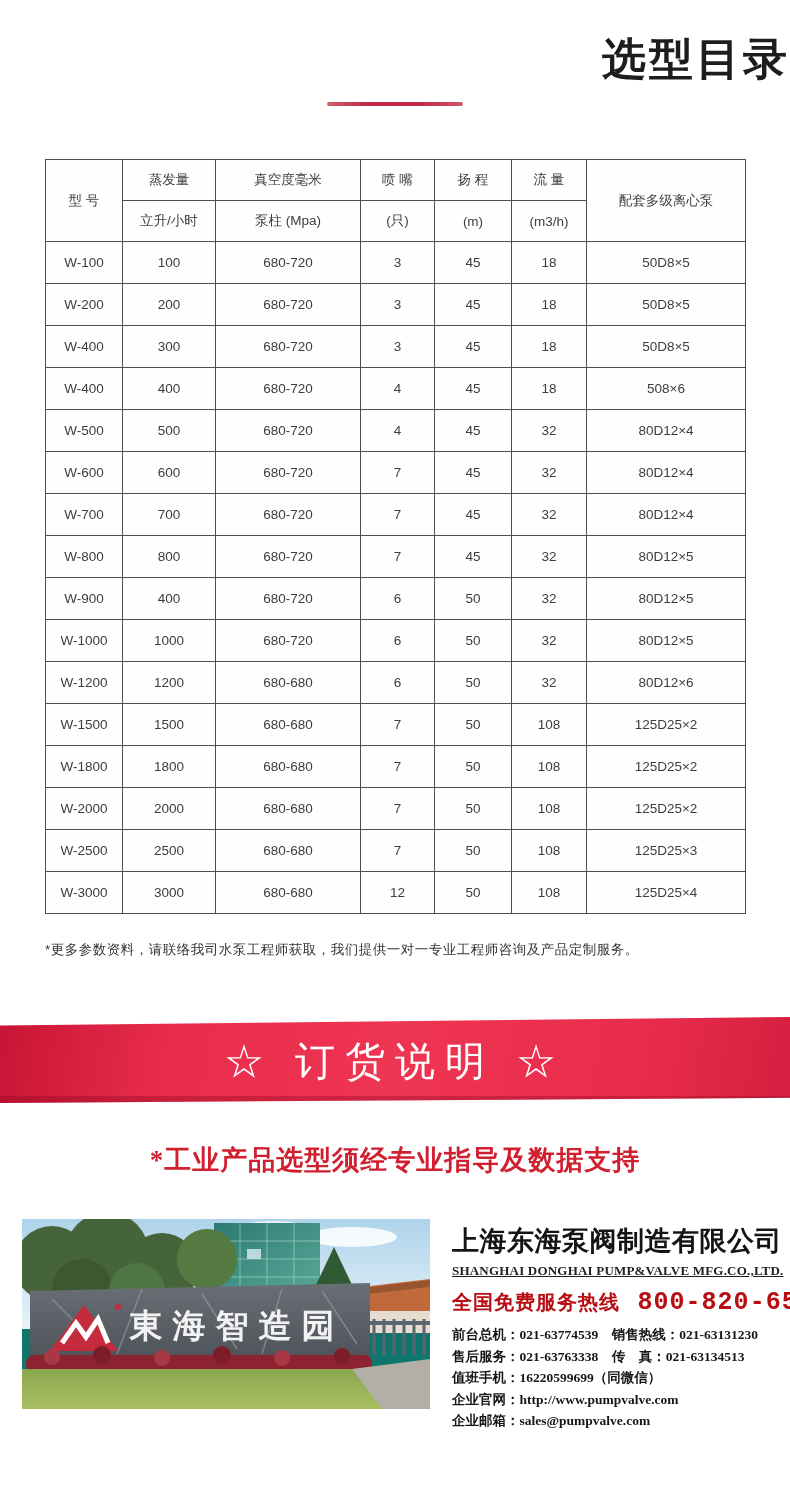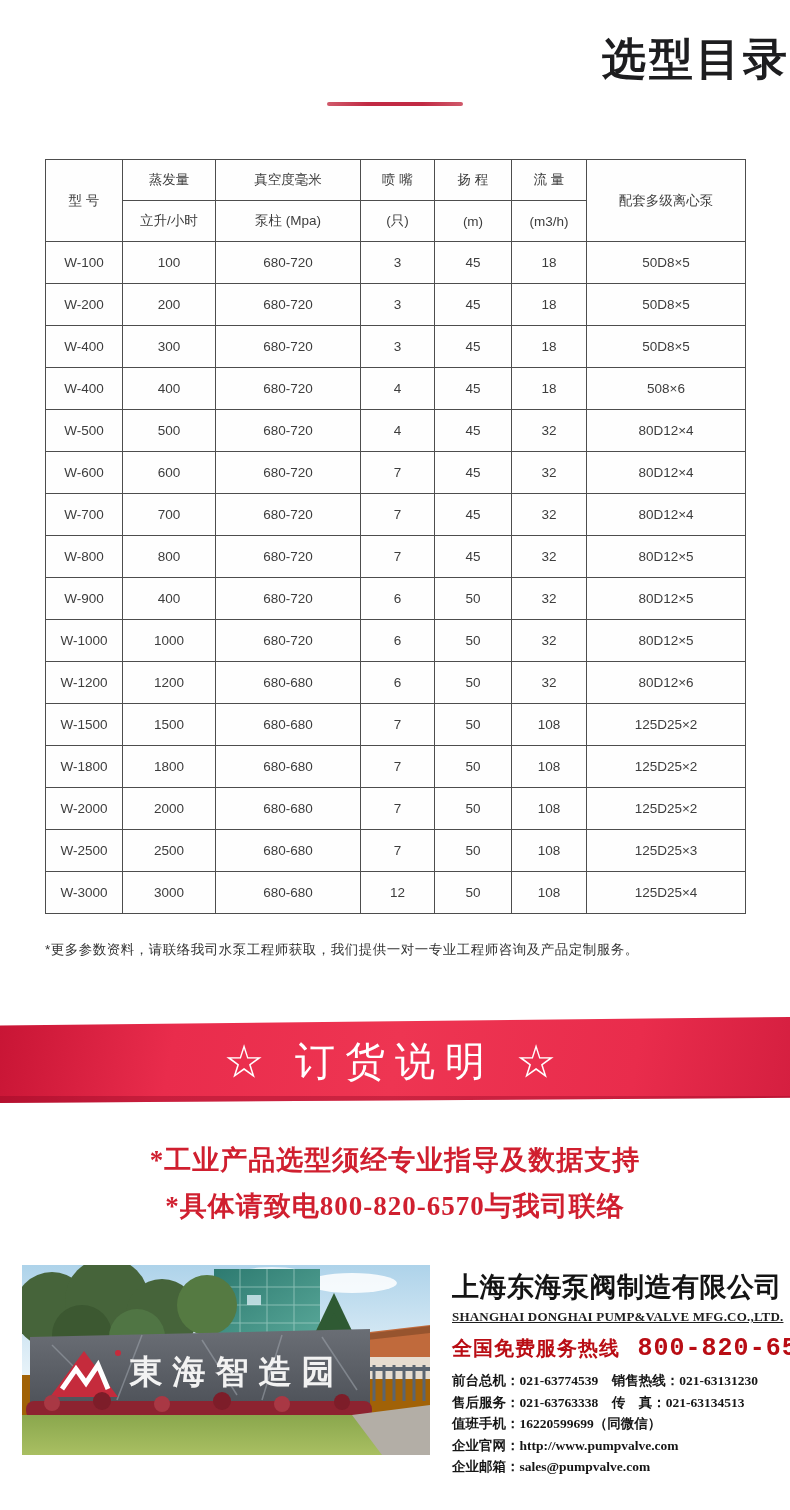--- a/index.html
+++ b/index.html
@@ -54,21 +54,21 @@
   
   .notice {
     margin-top:34px; text-align:center;
     font-family:"Liberation Serif", serif; font-weight:bold;
     color:#d01f2f; font-size:27px; line-height:46px; letter-spacing:1px;
   }
 
   
   .footer { display:flex; margin:36px 0 0 22px; }
   .factory-photo {
-    width:408px; height:190px; flex:0 0 auto; overflow:hidden; background:#a16207;
+    width:408px; height:190px; flex:0 0 auto; overflow:hidden; background:#0f766e;
   }
   .company-info { width:340px; margin-left:22px; padding-top:4px; }
   .company-cn {
     font-size:27px; font-weight:bold; color:#141414; letter-spacing:0.5px; white-space:nowrap;
   }
   .company-en {
     margin-top:4px; font-family:"Liberation Serif", serif; font-weight:bold;
     font-size:13px; color:#1f1f1f; letter-spacing:0.2px; white-space:nowrap;text-decoration:underline;
   }
   .hotline {
@@ -266,21 +266,20 @@
 </table>
 
 <div class="footnote">*更多参数资料，请联络我司水泵工程师获取，我们提供一对一专业工程师咨询及产品定制服务。</div>
 
 <div class="ribbon">
   <div class="ribbon-text">☆ 订货说明 ☆</div>
 </div>
 
 <div class="notice">
   <div>*工业产品选型须经专业指导及数据支持</div>
-  <div>*具体请致电800-820-6570与我司联络</div>
 </div>
 
 <div class="footer">
 
   <div class="factory-photo">
     <svg width="408" height="190" viewBox="0 0 408 190" xmlns="http://www.w3.org/2000/svg">
       <defs>
         <linearGradient id="sky" x1="0" y1="0" x2="0" y2="1">
           <stop offset="0" stop-color="#aed3ea"></stop>
             <stop offset="1" stop-color="#e8f3f9"></stop>

